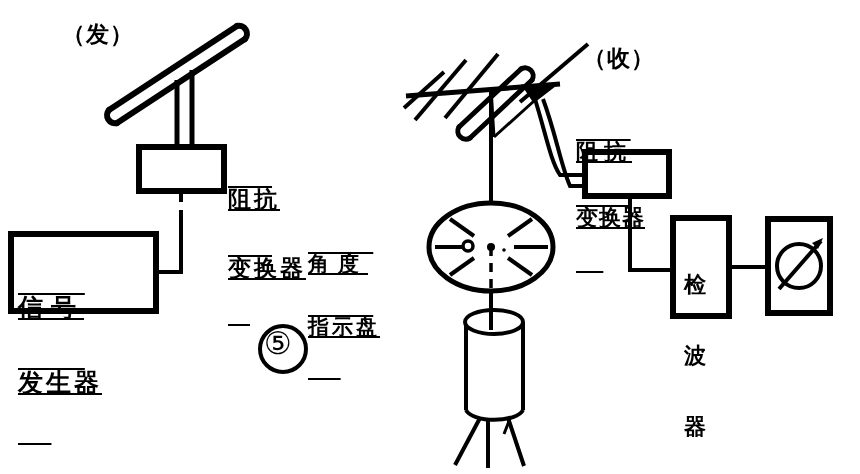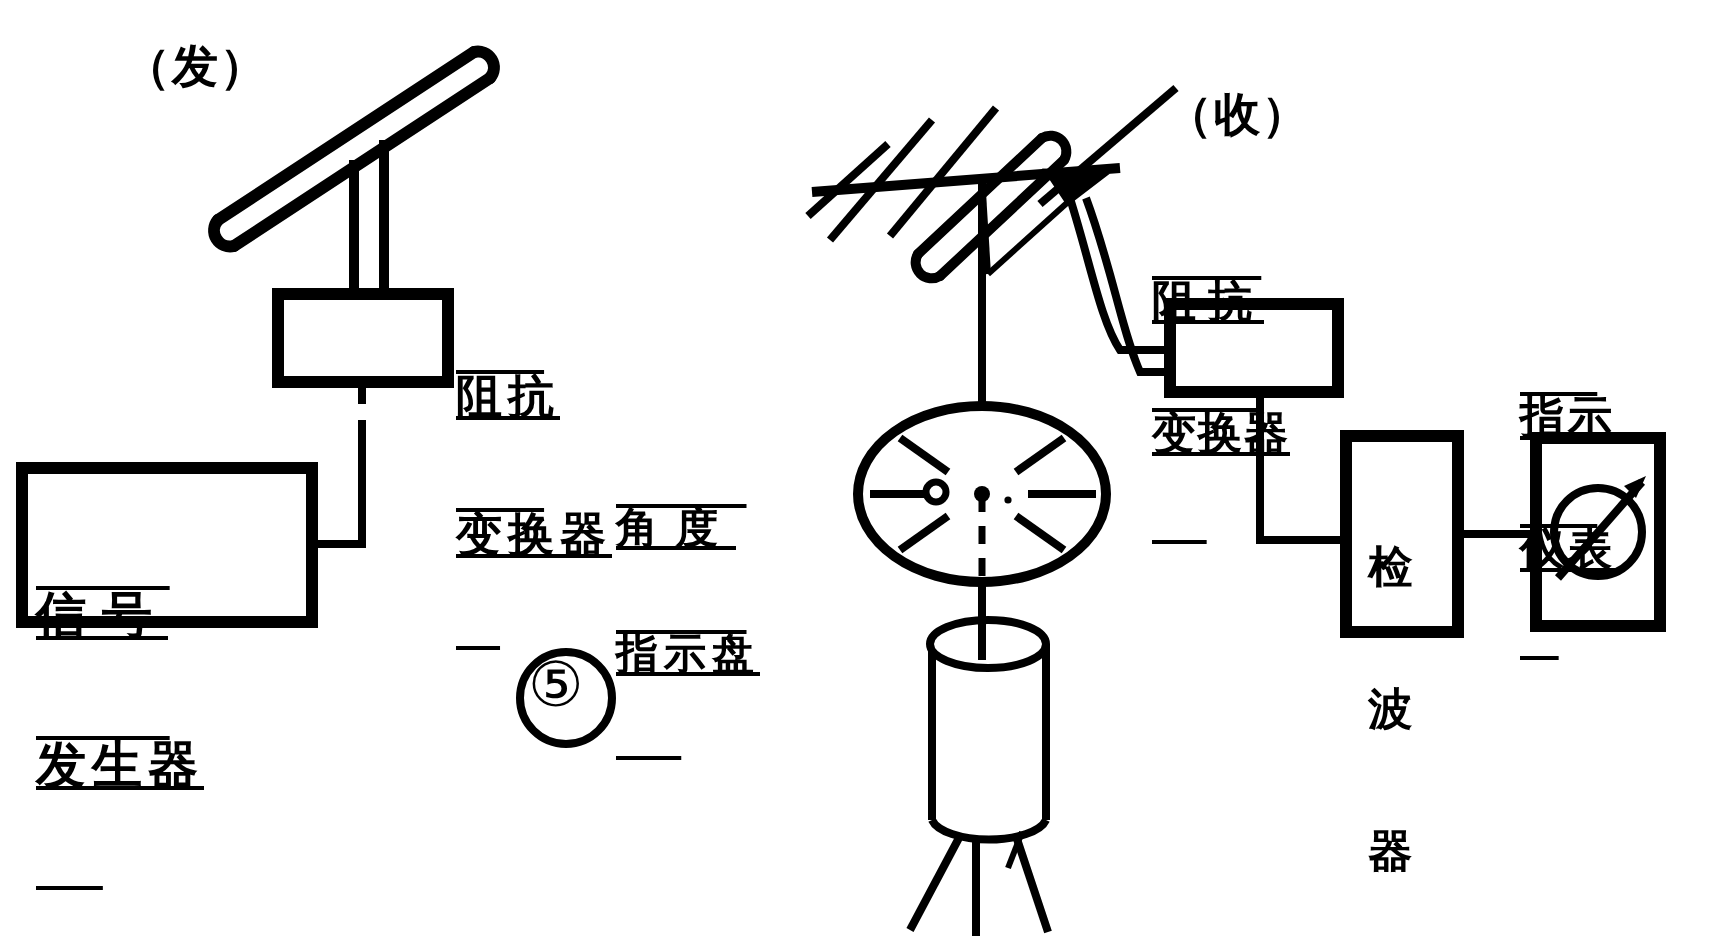--- a/index.html
+++ b/index.html
@@ -252,20 +252,16 @@
     <div class="l1">角度</div>
     <div class="l2">指示盘</div>
   </div>
 
   <div class="lbl" id="label-detector">
     <div>检</div>
     <div>波</div>
     <div>器</div>
   </div>
 
-  <div class="lbl lbl-2line" id="label-meter">
-    <div class="l1">指示</div>
-    <div class="l2">仪表</div>
-  </div>
 
   <div class="lbl" id="label-figure-number">⑤</div>
 
 </div>
 
 </body></html>

